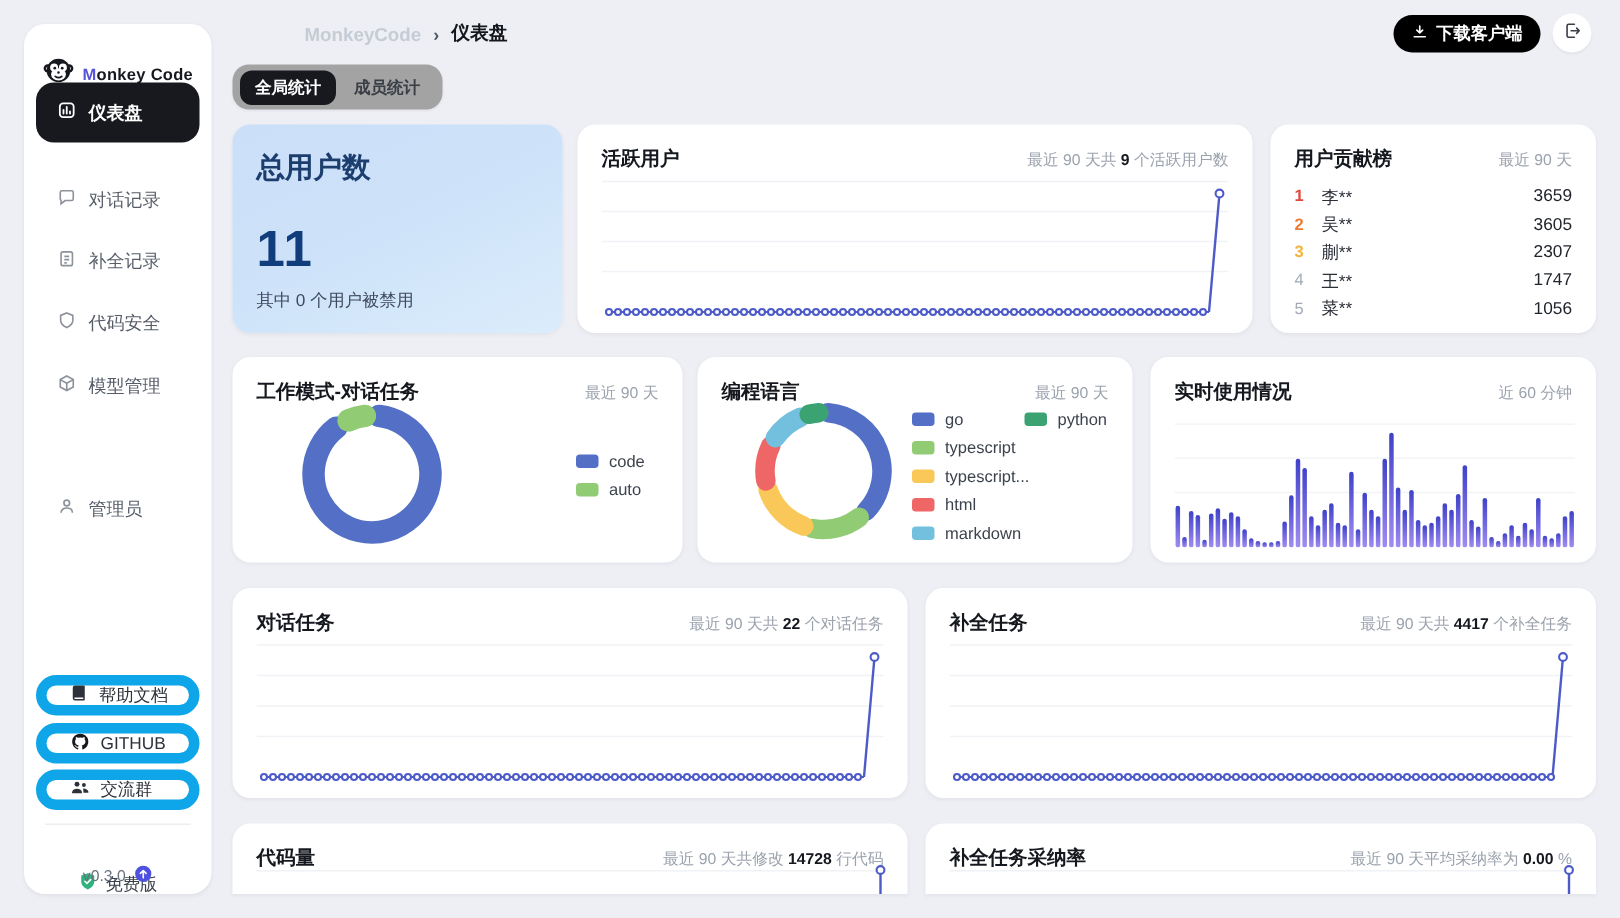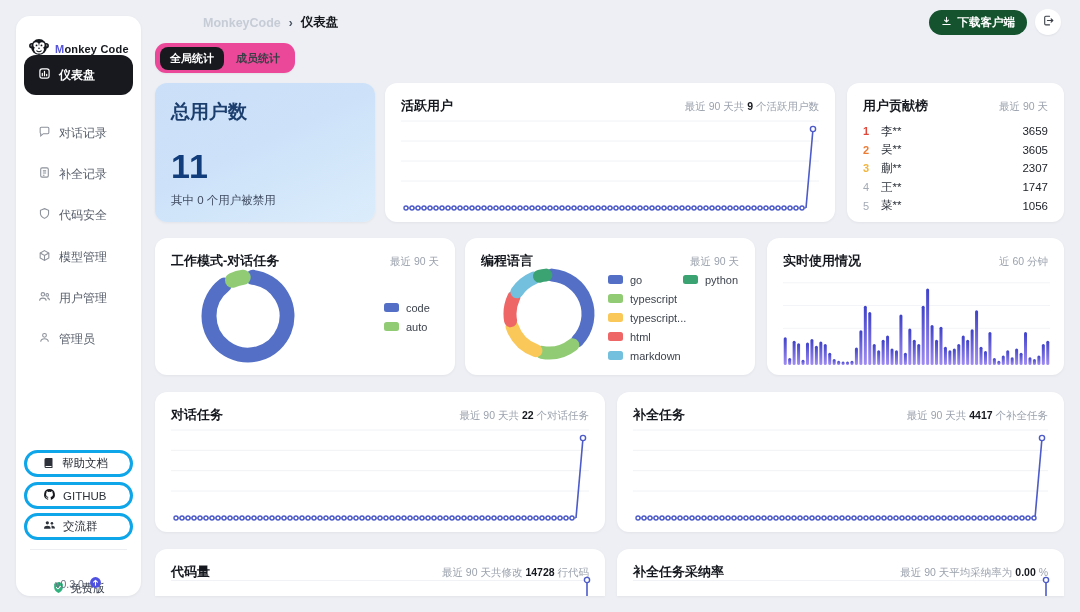--- a/index.html
+++ b/index.html
@@ -11,44 +11,44 @@
              background:#fff; border-radius:14px; box-shadow:0 1px 3px rgba(20,25,40,.06); }
   .logo-row { position:absolute; left:12px; top:20px; display:flex; align-items:center; gap:5px; }
   .logo-text { font-size:11px; font-weight:bold; color:#15181d; letter-spacing:.2px; }
   .logo-text .m { color:#5655d8; }
   .nav-active { position:absolute; left:8px; top:39px; width:109px; height:40px; background:#17191f;
                 border-radius:12px; display:flex; align-items:center; gap:8px; padding-left:14px;
                 color:#fff; font-size:12px; font-weight:bold; cursor:pointer; }
   .nav-item { position:absolute; left:8px; width:109px; height:34px; display:flex; align-items:center;
               gap:8px; padding-left:14px; color:#565d69; font-size:12px; cursor:pointer; border-radius:10px; }
   .nav-item svg { flex:none; opacity:.75; }
-  .side-btn { position:absolute; left:8px; width:109px; height:27px; border:3px solid #0ea5e9;
+  .side-btn { position:absolute; left:8px; width:109px; height:27px; border:7px solid #0ea5e9;
               border-radius:14px; background:#fff; display:flex; align-items:center; gap:7px;
               padding-left:16px; font-size:11.5px; color:#2c313a; cursor:pointer; }
   .side-div { position:absolute; left:14px; right:14px; top:533px; border-top:1px solid #eceef2; }
   .edition-row { position:absolute; left:0; top:541px; width:100%; display:flex; justify-content:center;
                  align-items:center; gap:5px; font-size:11.5px; color:#3a414d;margin-top:24px; }
   .version-row { position:absolute; left:0; top:560px; width:100%; display:flex; justify-content:center;
                  align-items:center; gap:5px; font-size:10.5px; color:#6a7280; }
 
   
   .breadcrumb { position:absolute; left:155px; top:14px; display:flex; align-items:center; gap:8px;
                 font-size:12.5px; font-weight:bold; }
   .bc-root { color:#c6ccd6; cursor:pointer;margin-left:48px; }
   .bc-sep { color:#4b5563; font-size:12px; font-weight:bold; }
   .bc-current { color:#14171c; }
   .btn-download { position:absolute; right:53px; top:10px; height:25px; padding:0 12px; border:none;
-                  border-radius:13px; background:#14532d; color:#fff; font-size:11.5px; font-weight:bold;
+                  border-radius:13px; background:#000000; color:#fff; font-size:11.5px; font-weight:bold;
                   display:flex; align-items:center; gap:6px; cursor:pointer; font-family:inherit; }
   .btn-logout { position:absolute; right:19px; top:9px; width:26px; height:26px; border-radius:50%;
                 background:#fff; border:none; display:flex; align-items:center; justify-content:center;
                 cursor:pointer; box-shadow:0 1px 2px rgba(20,25,40,.06); }
 
   
-  .tabs { position:absolute; left:155px; top:43px; height:30px; background:#ec4899; border-radius:11px;
+  .tabs { position:absolute; left:155px; top:43px; height:30px; background:#a3a3a3; border-radius:11px;
           display:flex; align-items:center; padding:0 5px; gap:2px; box-shadow:0 1px 2px rgba(20,25,40,.05); }
   .tab { font-size:11px; padding:4px 10px; border-radius:8px; cursor:pointer; color:#3a3f47; font-weight:bold; }
   .tab.active { background:#17191f; color:#fff; }
 
   
   .card { position:absolute; background:#fff; border-radius:12px; box-shadow:0 1px 3px rgba(20,25,40,.05); }
   .card-head { display:flex; justify-content:space-between; align-items:baseline; padding:14px 16px 0; }
   .card-title { font-size:13px; font-weight:bold; color:#15181e; }
   .card-sub { font-size:10.5px; color:#9ba2ad; white-space:nowrap; }
   .card-sub b { color:#15181e; }
@@ -135,31 +135,20 @@
     <span>代码安全</span>
   </div>
   <div class="nav-item" style="top:224px">
     <span>
       <svg width="13" height="13" viewBox="0 0 24 24" fill="none" stroke="#676e7a" stroke-width="2">
           <path d="M12 3l8 4.5v9L12 21l-8-4.5v-9z"></path>
           <path d="M4 7.5l8 4.5 8-4.5M12 12v9"></path>
         </svg>
     </span>
     <span>模型管理</span>
-  </div>
-  <div class="nav-item" style="top:265px">
-    <span>
-      <svg width="13" height="13" viewBox="0 0 24 24" fill="none" stroke="#676e7a" stroke-width="2">
-          <circle cx="9" cy="8" r="3.2"></circle>
-          <path d="M3 20c0-3.3 2.7-5 6-5s6 1.7 6 5"></path>
-          <circle cx="17" cy="9" r="2.4"></circle>
-          <path d="M17 14.5c2.5.3 4 1.8 4 4.5"></path>
-        </svg>
-    </span>
-    <span>用户管理</span>
   </div>
   <div class="nav-item" style="top:306px">
     <span>
       <svg width="13" height="13" viewBox="0 0 24 24" fill="none" stroke="#676e7a" stroke-width="2">
           <circle cx="12" cy="8" r="3.5"></circle>
           <path d="M5 20c0-3.8 3.1-5.8 7-5.8s7 2 7 5.8"></path>
         </svg>
     </span>
     <span>管理员</span>
   </div>

